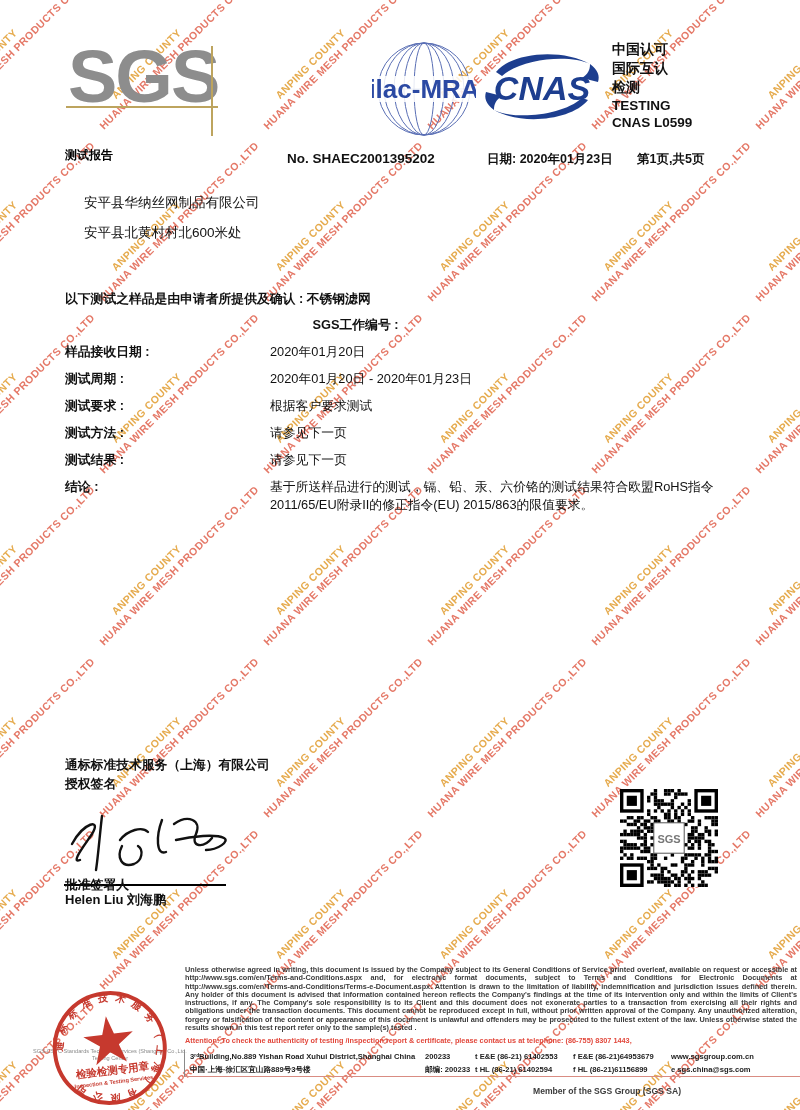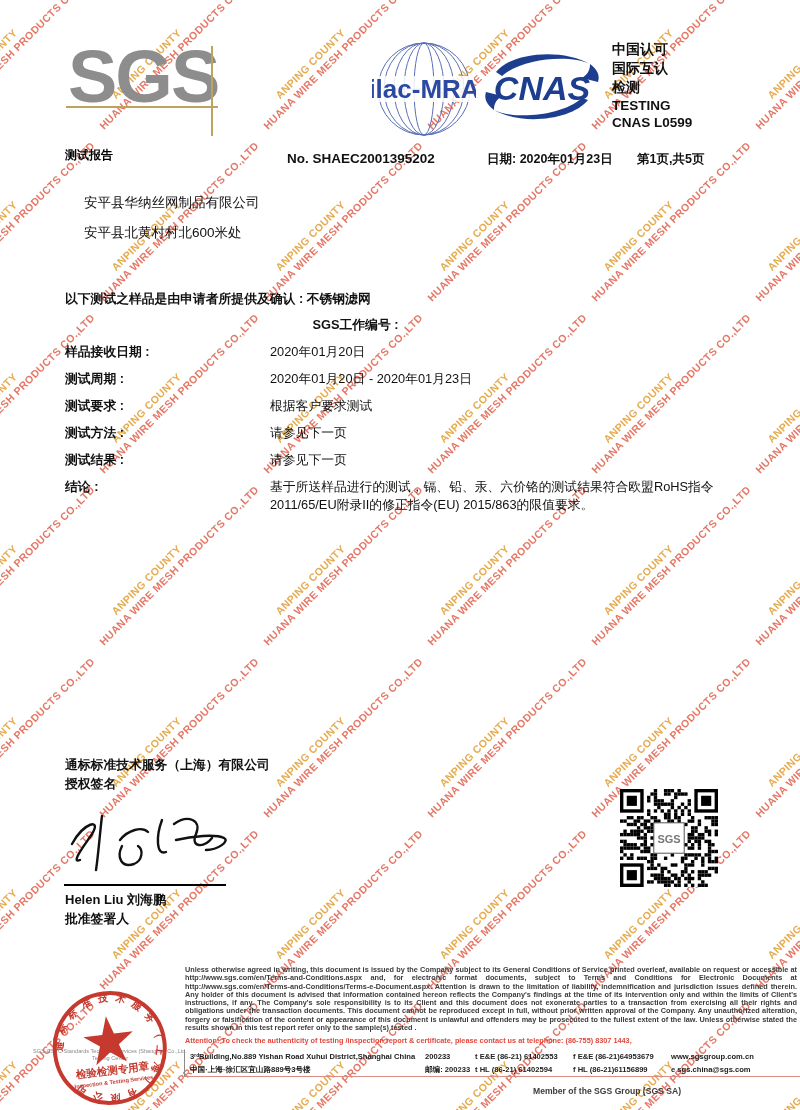--- a/index.html
+++ b/index.html
@@ -320,21 +320,21 @@
         <path d="M62,34 C70,24 84,20 90,26"></path>
         <path d="M64,40 C58,52 64,62 76,58 C84,55 86,44 80,40"></path>
         <path d="M104,14 C98,30 98,50 108,46"></path>
         <path d="M116,18 C130,8 144,14 138,28 C132,42 146,42 154,32"></path>
         <path d="M118,34 C134,30 158,28 166,32 C172,35 160,44 148,44"></path>
       </g>
     </svg>
   </div>
   <div class="sig-line" style="left:64px;top:884px;width:162px;z-index:2;"></div>
   <div class="abs signer" style="left:65px;top:891px;z-index:2;">Helen Liu 刘海鹏</div>
-  <div class="abs signer-title" style="left:65px;top:911px;z-index:2;">批准签署人</div>
+  <div class="abs signer-title" style="left:65px;top:877px;z-index:2;">批准签署人</div>
 
   <div class="abs" style="left:620px;top:789px;z-index:2;">
     <svg id="qr-svg" width="98" height="98" viewBox="0 0 98 98">
         <rect x="0" y="0" width="98" height="98" fill="#fff"></rect>
         <rect x="33.793103448275865" y="0" width="3.3793103448275863" height="3.3793103448275863" fill="#000"></rect>
         <rect x="43.93103448275862" y="0" width="3.3793103448275863" height="3.3793103448275863" fill="#000"></rect>
         <rect x="47.310344827586206" y="0" width="3.3793103448275863" height="3.3793103448275863" fill="#000"></rect>
         <rect x="50.689655172413794" y="0" width="3.3793103448275863" height="3.3793103448275863" fill="#000"></rect>
         <rect x="57.44827586206897" y="0" width="3.3793103448275863" height="3.3793103448275863" fill="#000"></rect>
         <rect x="30.413793103448278" y="3.3793103448275863" width="3.3793103448275863" height="3.3793103448275863" fill="#000"></rect>

